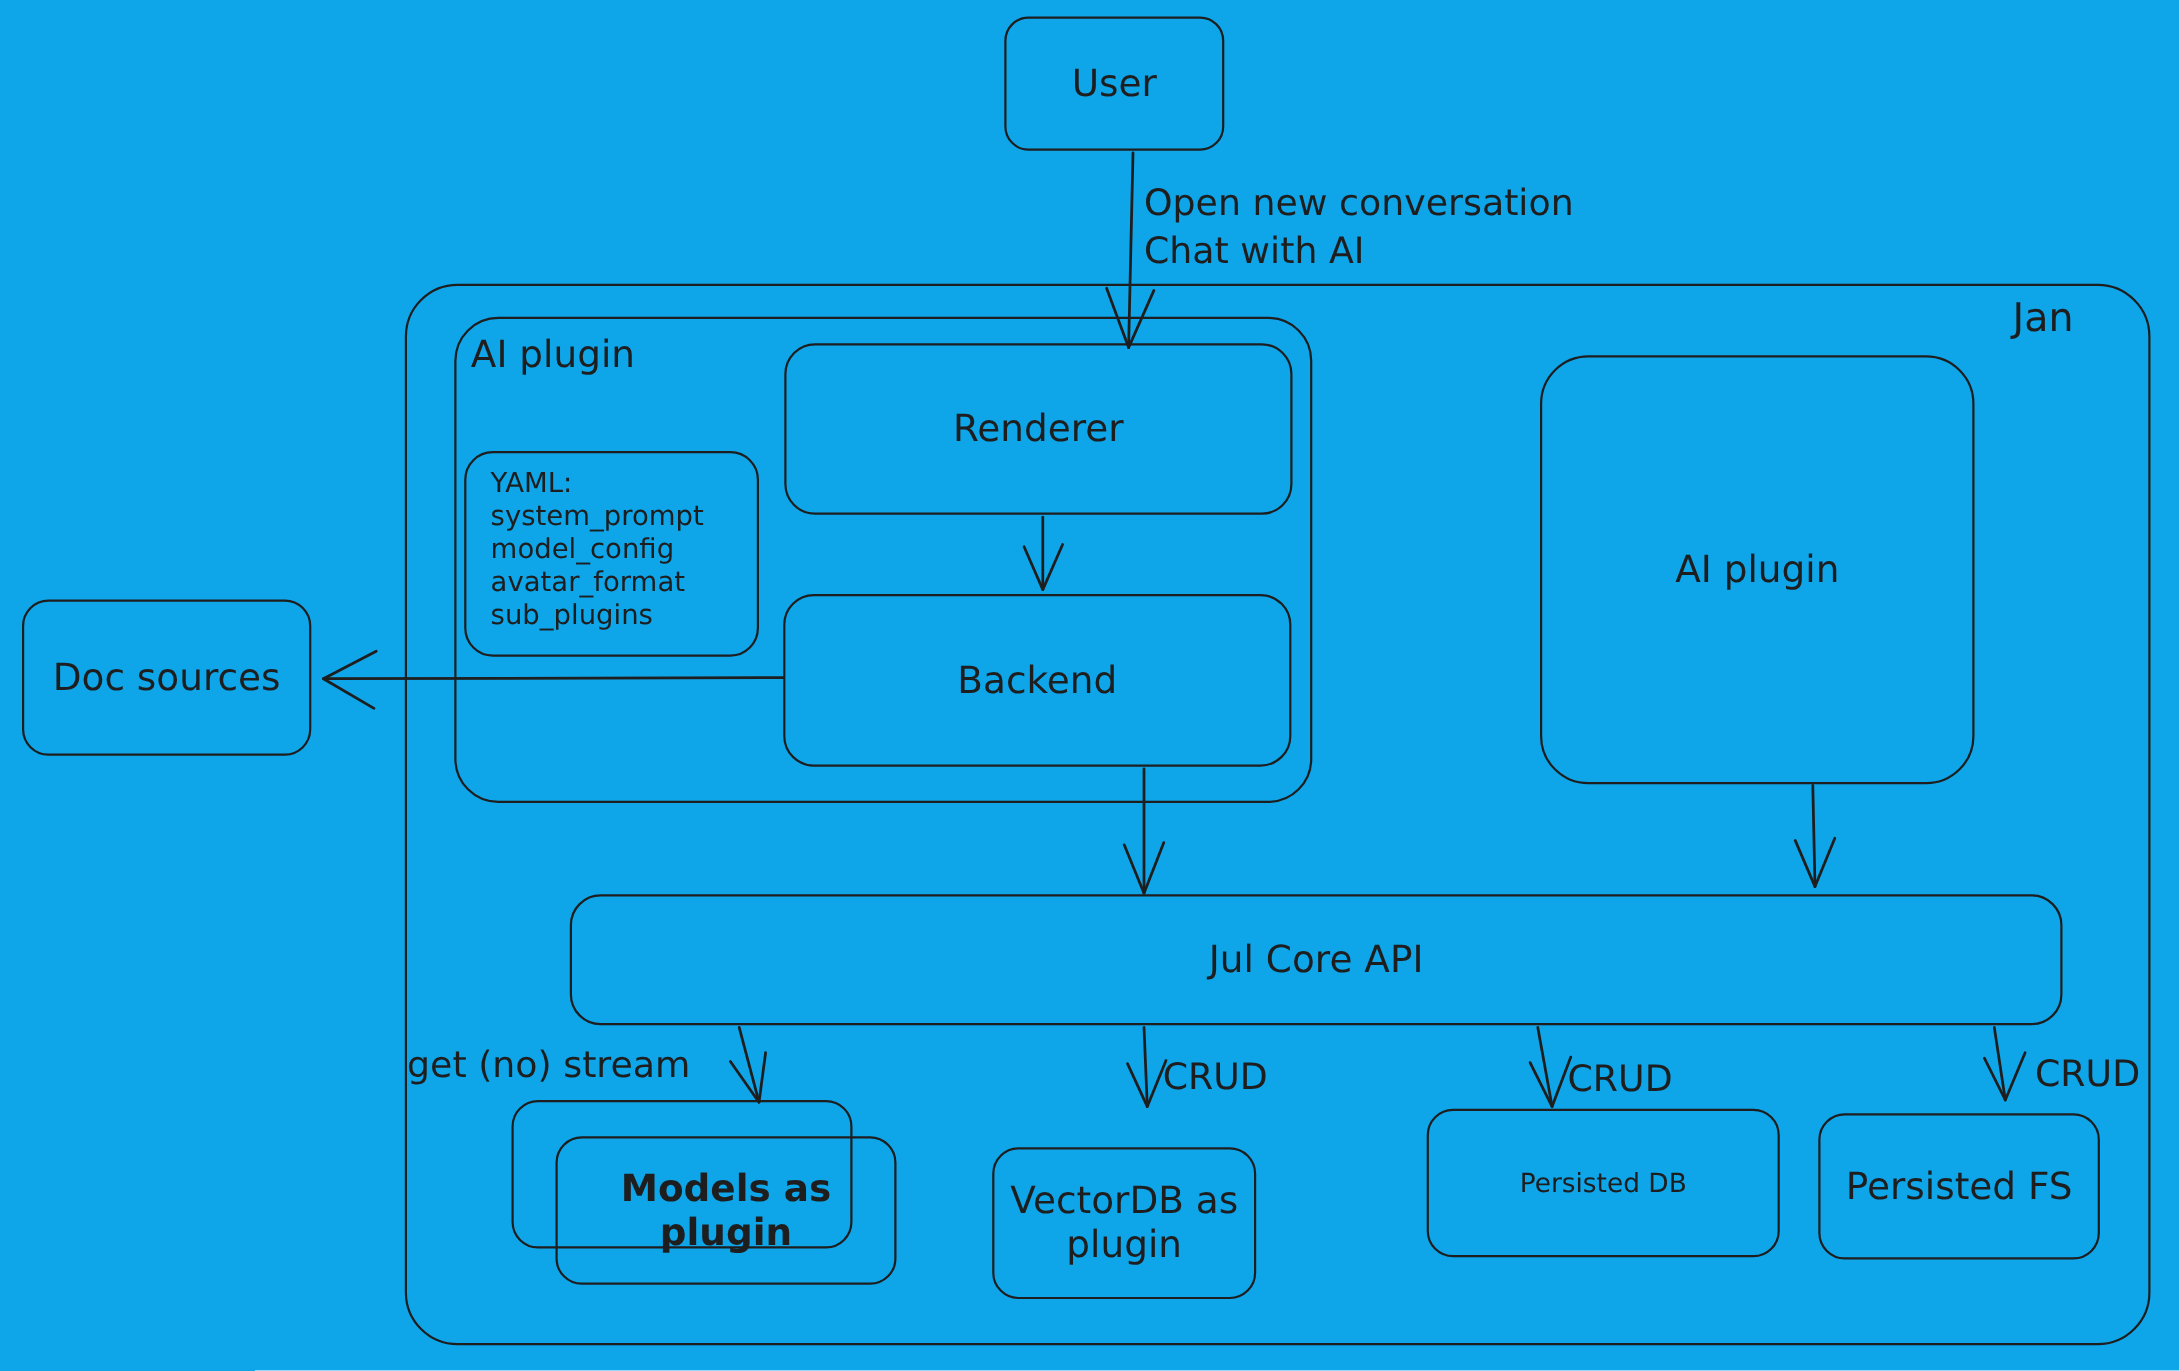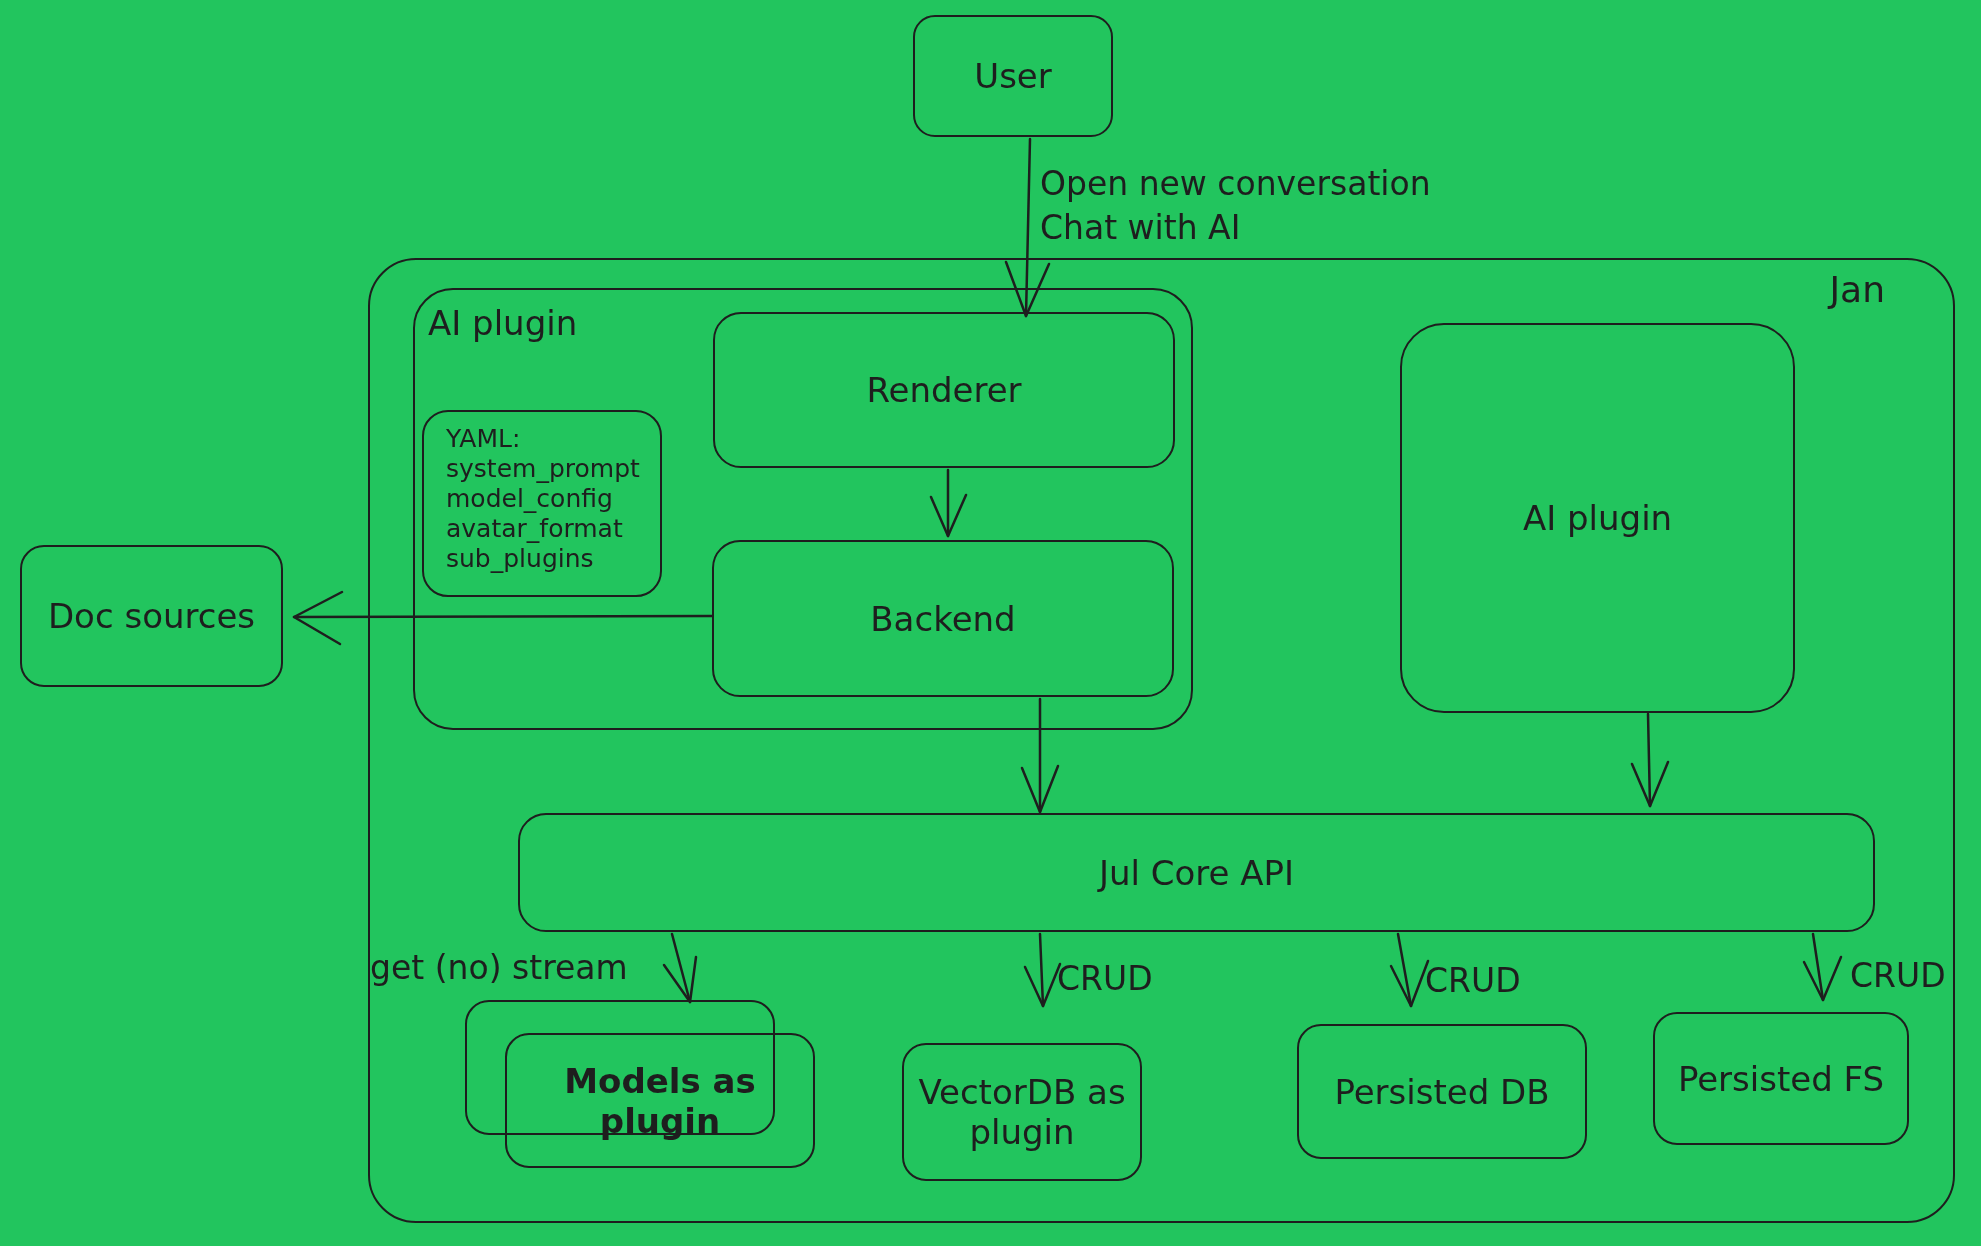--- a/index.html
+++ b/index.html
@@ -1,19 +1,19 @@
 <!DOCTYPE html>
 <html><head>
 <meta charset="utf-8">
 <style>
   html,body{margin:0;padding:0;background:#ffffff;}
   .canvas{
     position:relative;
     width:1981px;height:1246px;
-    background:#22c55e;
+    background:#0ea5e9;
     font-family:"DejaVu Sans", sans-serif;
     color:#1e1e1e;
     overflow:hidden;
   }
   .box{
     position:absolute;
     border:2.5px solid #1e1e1e;
     border-radius:26px;
     background:transparent;
     display:flex;align-items:center;justify-content:center;
@@ -27,31 +27,31 @@
   }
   .fs-edge{font-size:33px;}
   
   .user-box{left:913px;top:15px;width:200px;height:122px;border-radius:22px;font-size:34px;}
   .jan-box{left:368px;top:258px;width:1587px;height:965px;border-radius:48px;}
   .jan-label{left:1795px;top:266px;width:90px;text-align:right;font-size:36px;}
   .ai-plugin-container{left:413px;top:288px;width:780px;height:442px;border-radius:40px;}
   .ai-plugin-container-label{left:428px;top:301px;font-size:34px;}
   .renderer-box{left:713px;top:312px;width:462px;height:156px;border-radius:28px;font-size:34px;}
   .backend-box{left:712px;top:540px;width:462px;height:157px;border-radius:28px;font-size:34px;}
-  .yaml-note{left:422px;top:410px;width:240px;height:187px;border-radius:26px;align-items:flex-start;justify-content:flex-start;}
+  .yaml-note{left:422px;top:410px;width:268px;height:187px;border-radius:26px;align-items:flex-start;justify-content:flex-start;}
   .yaml-text{padding:12px 0 0 22px;font-size:25px;line-height:1.2;text-align:left;white-space:pre;}
   .ai-plugin-right{left:1400px;top:323px;width:395px;height:390px;border-radius:44px;font-size:34px;}
   .doc-sources-box{left:20px;top:545px;width:263px;height:142px;border-radius:24px;font-size:34px;}
   .jan-core-api-box{left:518px;top:813px;width:1357px;height:119px;border-radius:28px;font-size:34px;}
   .models-box-back{left:465px;top:1000px;width:310px;height:135px;border-radius:24px;}
   .models-box-front{left:505px;top:1033px;width:310px;height:135px;border-radius:24px;font-size:34px;}
   .models-box-front .wrap{width:230px;font-weight:bold;}
   .vectordb-box{left:902px;top:1005px;width:240px;height:138px;border-radius:24px;font-size:34px;margin-top:38px;}
   .vectordb-box .wrap{width:250px;}
-  .persisted-db-box{left:1297px;top:1008px;width:290px;height:135px;border-radius:24px;font-size:34px;margin-top:16px;}
+  .persisted-db-box{left:1297px;top:1008px;width:321px;height:135px;border-radius:24px;font-size:24px;}
   .persisted-fs-box{left:1653px;top:1012px;width:256px;height:133px;border-radius:24px;font-size:34px;}
   .open-chat-label{left:1040px;top:150px;margin-top:12px;}
   .get-stream-label{left:370px;top:946px;}
   .crud-vectordb-label{left:1057px;top:957px;}
   .crud-db-label{left:1425px;top:959px;}
   .crud-fs-label{left:1850px;top:954px;}
   svg.arrows{position:absolute;left:0;top:0;width:1981px;height:1246px;pointer-events:none;}
   svg.arrows path{stroke:#1e1e1e;stroke-width:2.5;fill:none;stroke-linecap:round;stroke-linejoin:round;}
 </style>
 </head>

